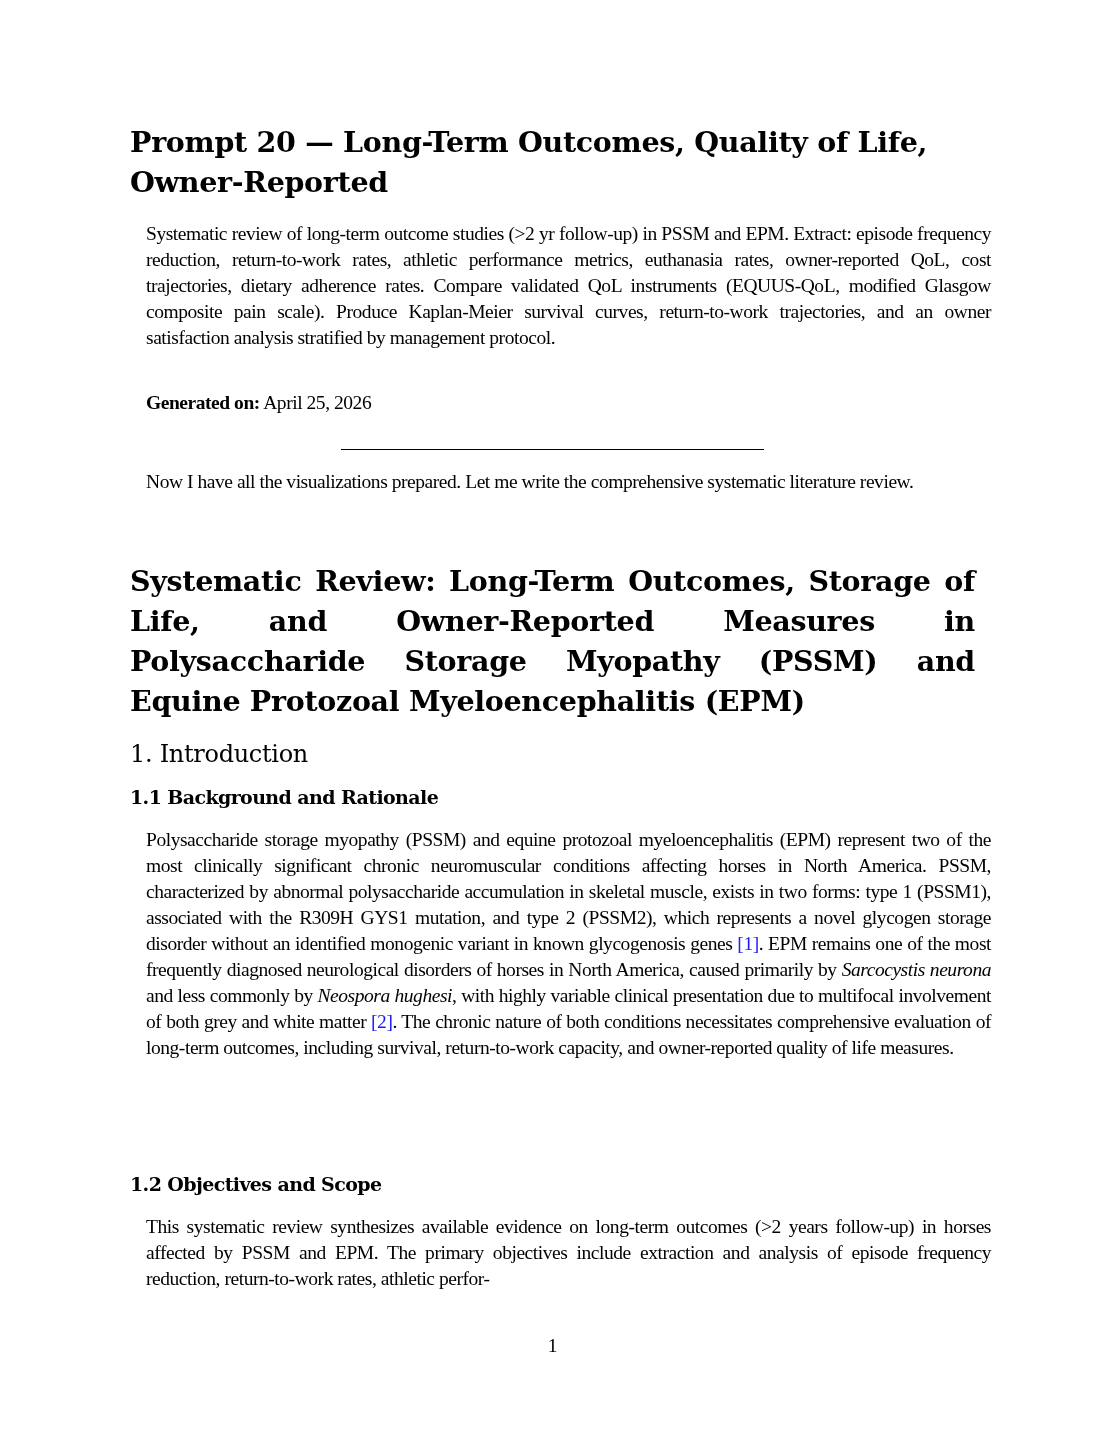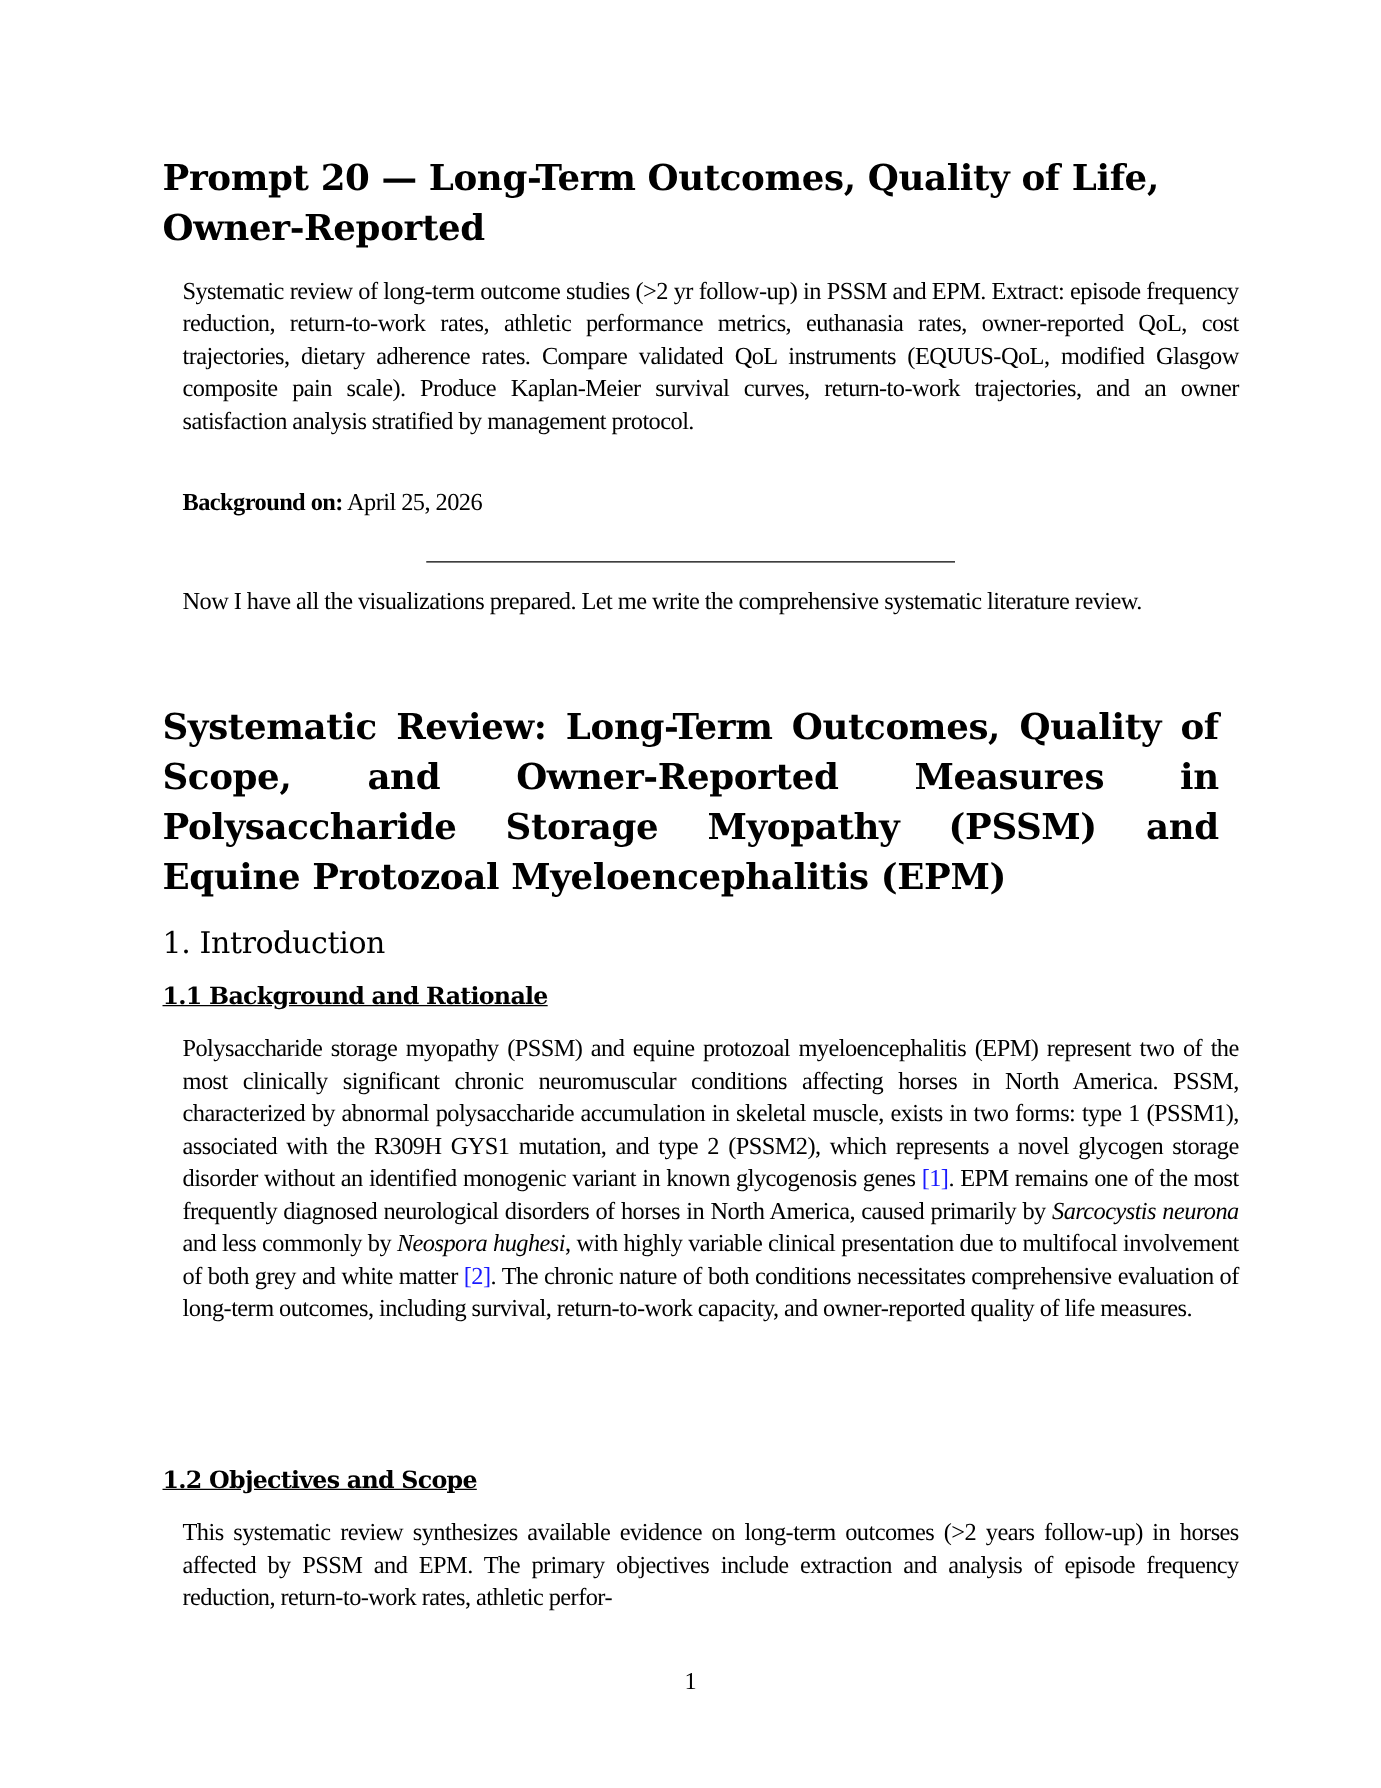--- a/index.html
+++ b/index.html
@@ -7,34 +7,34 @@
          font-family: "DejaVu Serif", "Liberation Serif", serif; color: #000; }
   .page { position: absolute; left: 130px; top: 0; width: 845px; }
   .t1 { position: absolute; top: 122px; left: 0; width: 845px; margin: 0;
         font-size: 28.5px; line-height: 40px; font-weight: bold; letter-spacing: -0.3px; }
   .p { position: absolute; left: 16px; width: 845px; margin: 0; font-size: 19.5px;
        line-height: 26px; text-align: justify; letter-spacing: -0.45px; font-family: "Liberation Serif", serif; }
   .rule { position: absolute; top: 449px; left: 211px; width: 423px; height: 1px; background: #000; }
   .t2 { position: absolute; top: 561px; left: 0; width: 845px; margin: 0; font-size: 28.5px;
         line-height: 40px; font-weight: bold; text-align: justify; letter-spacing: -0.3px; }
   .h2 { position: absolute; top: 740px; left: 0; margin: 0; font-size: 24px; font-weight: normal; letter-spacing: -0.3px; }
-  .h3 { position: absolute; left: 0; margin: 0; font-size: 19px; font-weight: bold; font-family: "DejaVu Serif", serif; letter-spacing: -0.6px; text-decoration: underline; }
+  .h3 { position: absolute; left: 0; margin: 0; font-size: 19px; font-weight: bold; font-family: "DejaVu Serif", serif; letter-spacing: -0.6px; }
   .cite { color: #1a1aff; }
   .pn { position: absolute; top: 1335px; left: 0; width: 845px; text-align: center; font-size: 19.5px; font-family: "Liberation Serif", serif; }
   .lbl { font-weight: bold; }
 </style>
 </head>
 <body>
 
 <div class="page">
   <h1 class="t1">Prompt 20 — Long-Term Outcomes, Quality of Life, Owner-Reported</h1>
   <p class="p" style="top:221px;">Systematic review of long-term outcome studies (&gt;2 yr follow-up) in PSSM and EPM. Extract: episode frequency reduction, return-to-work rates, athletic performance metrics, euthanasia rates, owner-reported QoL, cost trajectories, dietary adherence rates. Compare validated QoL instruments (EQUUS-QoL, modified Glasgow composite pain scale). Produce Kaplan-Meier survival curves, return-to-work trajectories, and an owner satisfaction analysis stratified by management protocol.</p>
-  <p class="p" style="top:390px;"><span class="lbl">Background on:</span> <span>April 25, 2026</span></p>
+  <p class="p" style="top:390px;"><span class="lbl">Generated on:</span> <span>April 25, 2026</span></p>
   <div class="rule"></div>
   <p class="p" style="top:469px;">Now I have all the visualizations prepared.  Let me write the comprehensive systematic literature review.</p>
-  <h1 class="t2">Systematic Review: Long-Term Outcomes, Quality of Scope, and Owner-Reported Measures in Polysaccharide Storage Myopathy (PSSM) and Equine Protozoal Myeloencephalitis (EPM)</h1>
+  <h1 class="t2">Systematic Review: Long-Term Outcomes, Storage of Life, and Owner-Reported Measures in Polysaccharide Storage Myopathy (PSSM) and Equine Protozoal Myeloencephalitis (EPM)</h1>
   <h2 class="h2">1. Introduction</h2>
   <h3 class="h3" style="top:786px;">1.1 Background and Rationale</h3>
   <p class="p" style="top:827px;"><span>Polysaccharide storage myopathy (PSSM) and equine protozoal myeloencephalitis (EPM) represent two of the most clinically significant chronic neuromuscular conditions affecting horses in North America.  PSSM, characterized by abnormal polysaccharide accumulation in skeletal muscle, exists in two forms:  type 1 (PSSM1), associated with the R309H GYS1 mutation, and type 2 (PSSM2), which represents a novel glycogen storage disorder without an identified monogenic variant in known glycogenosis genes </span><span class="cite">[1]</span><span>.  EPM remains one of the most frequently diagnosed neurological disorders of horses in North America, caused primarily by </span><i>Sarcocystis neurona</i><span> and less commonly by </span><i>Neospora hughesi</i><span>, with highly variable clinical presentation due to multifocal involvement of both grey and white matter </span><span class="cite">[2]</span><span>. The chronic nature of both conditions necessitates comprehensive evaluation of long-term outcomes, including survival, return-to-work capacity, and owner-reported quality of life measures.</span></p>
   <h3 class="h3" style="top:1173px;text-align:center;">1.2 Objectives and Scope</h3>
   <p class="p" style="top:1214px;">This systematic review synthesizes available evidence on long-term outcomes (&gt;2 years follow-up) in horses affected by PSSM and EPM. The primary objectives include extraction and analysis of episode frequency reduction, return-to-work rates, athletic perfor-</p>
   <div class="pn">1</div>
 </div>
 
 </body></html>

